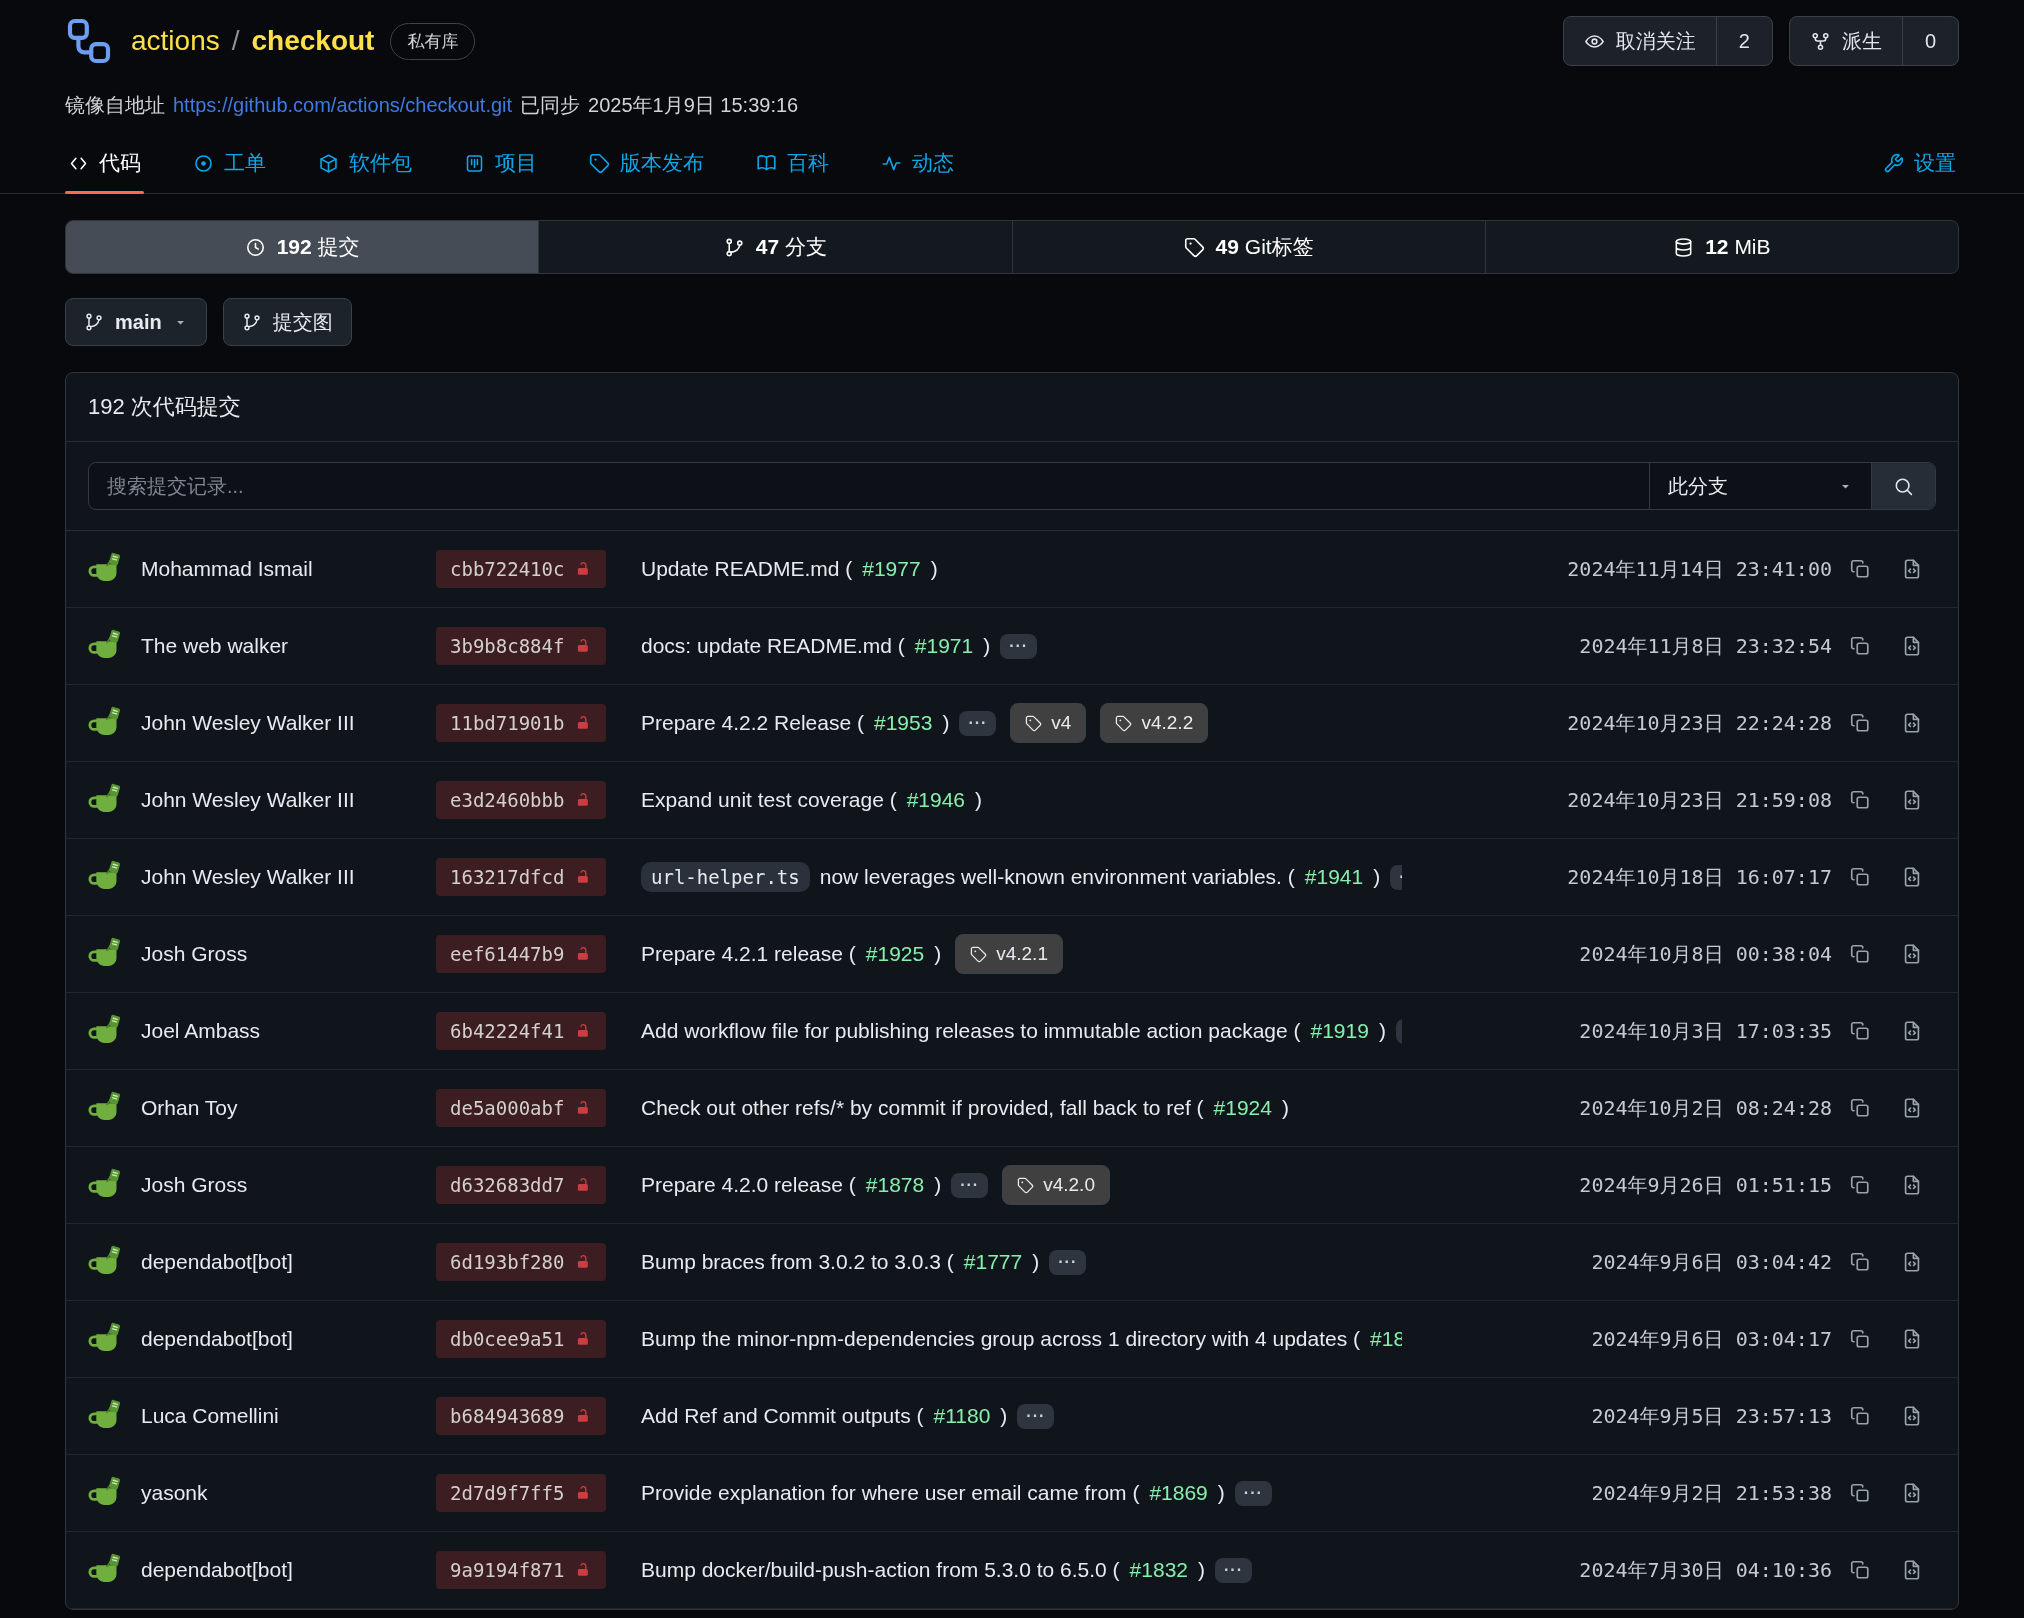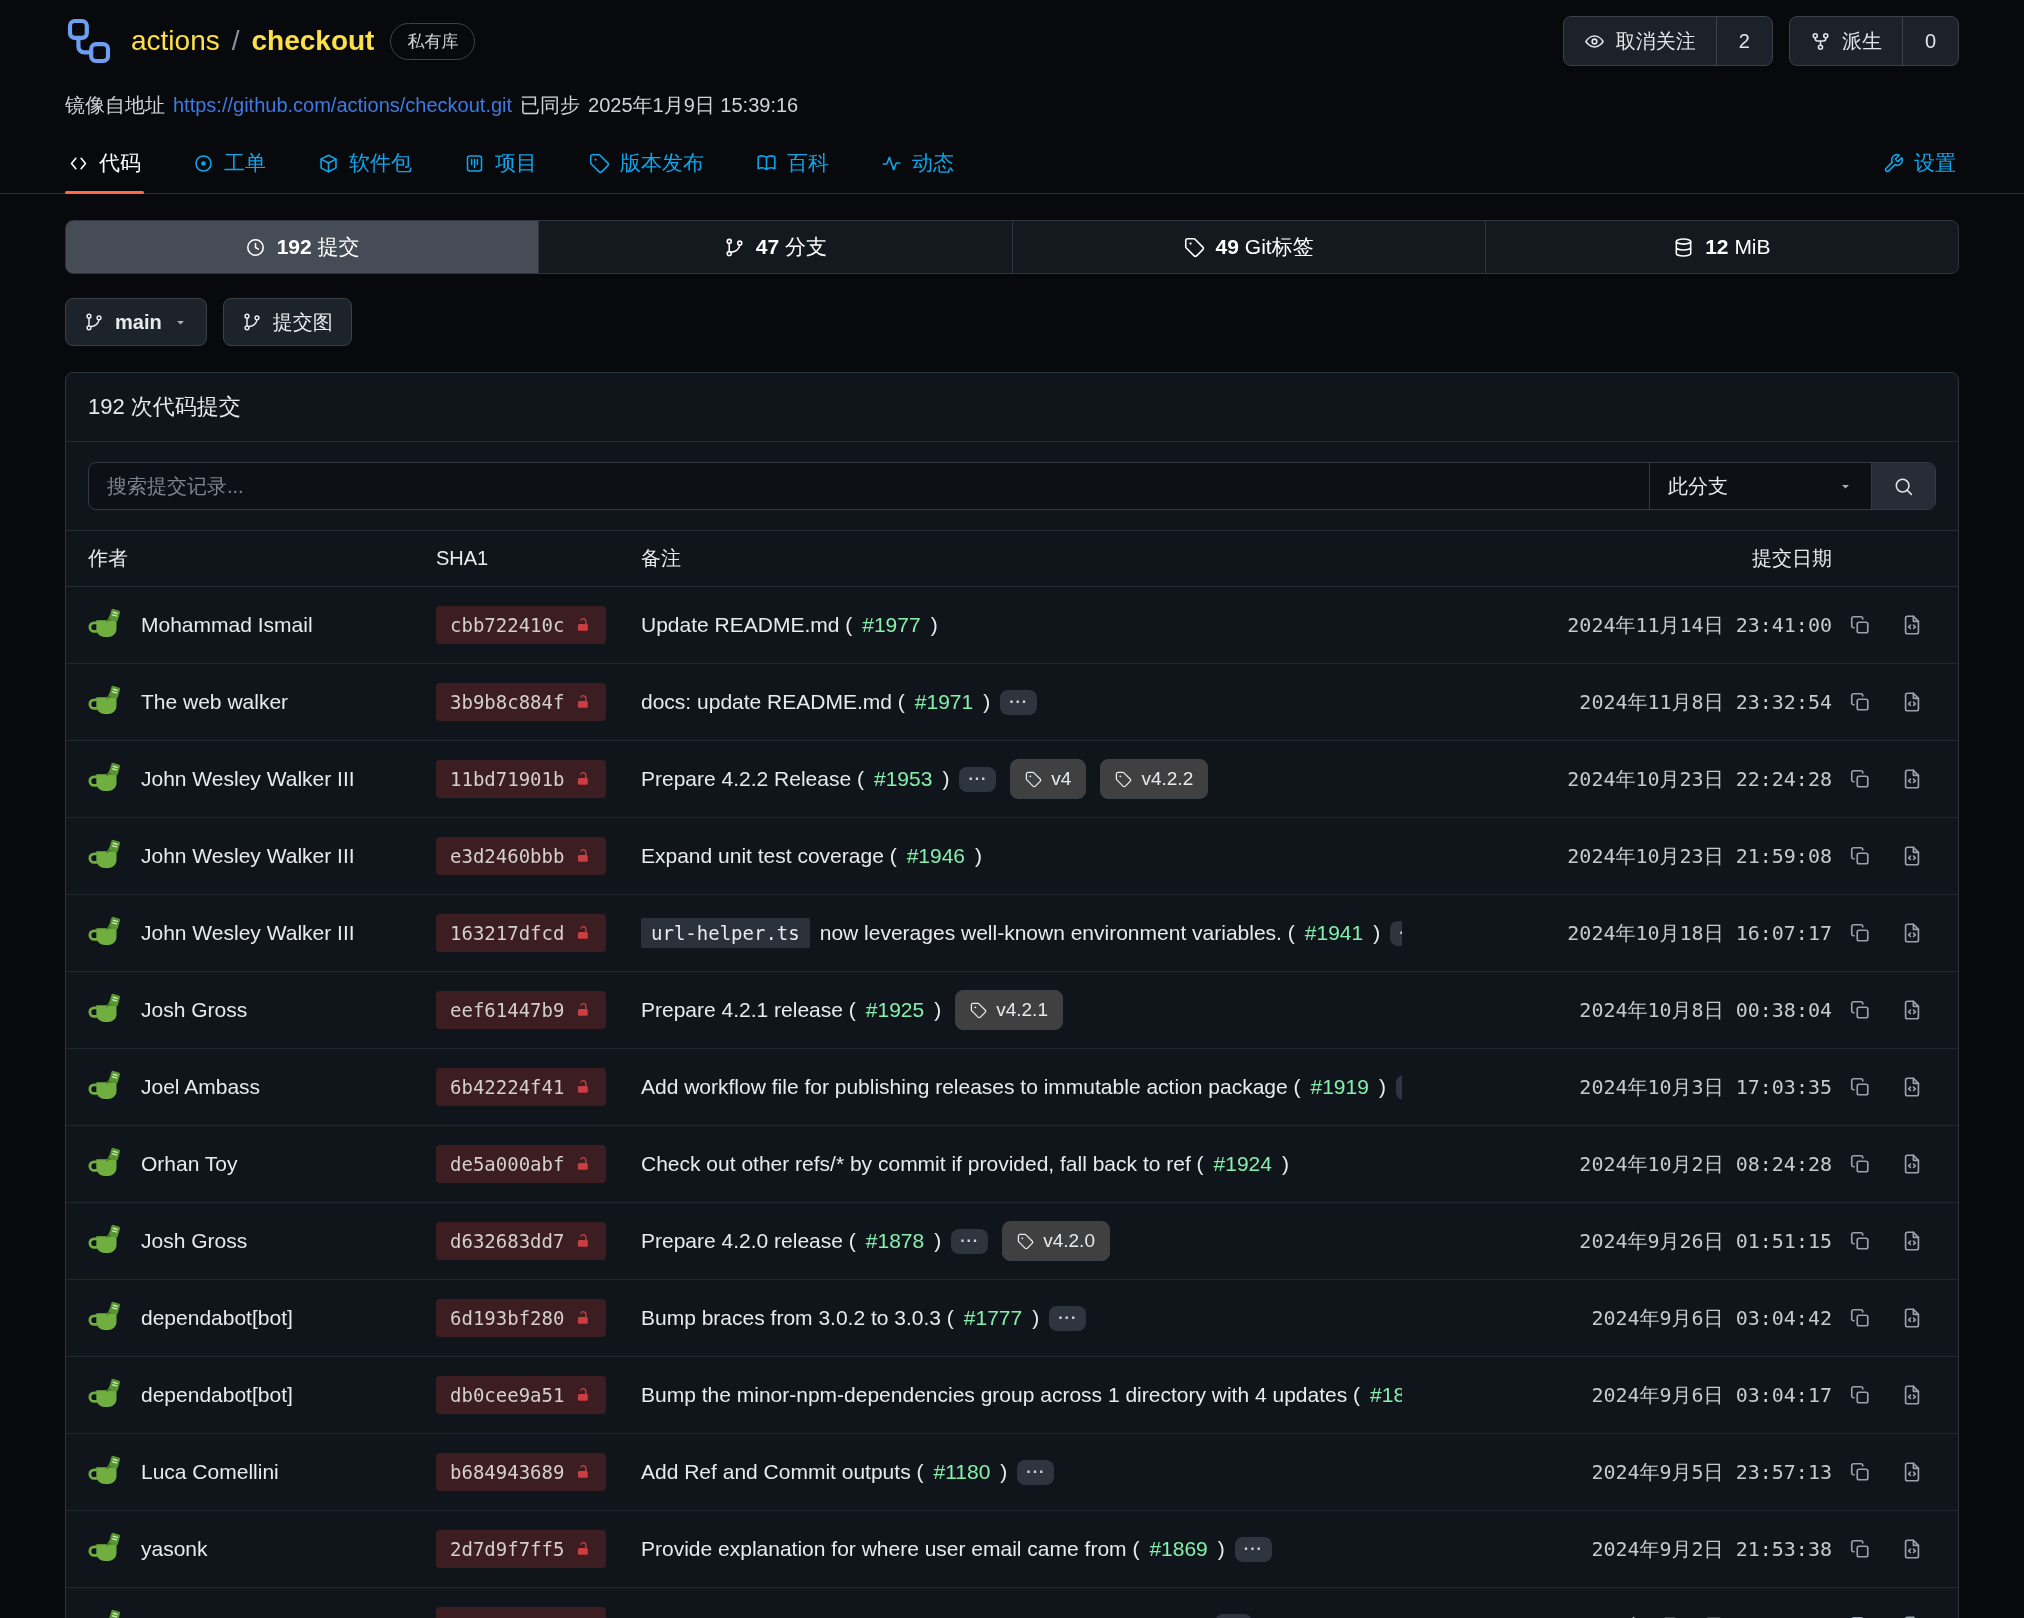--- a/index.html
+++ b/index.html
@@ -68,21 +68,21 @@
   .grid { display:grid; grid-template-columns:348px 205px 1fr 430px 56px 48px; align-items:center; padding:0 22px; }
   .thead { height:56px; font-size:20px; color:#e9ebee; border-bottom:1px solid #262d35; }
   .thead .h-date { text-align:right; }
   .row { height:77px; border-bottom:1px solid #21272f; }
   .c-author { display:flex; align-items:center; gap:15px; font-size:21px; overflow:hidden; white-space:nowrap; }
   .avatar { width:38px; height:38px; flex:0 0 38px; }
   .sha-badge { display:inline-flex; align-items:center; gap:10px; background:#3c1d21; border-radius:4px; padding:8px 14px; font-size:19px; color:#d3d0cb; cursor:pointer; }
   .sha-badge svg { width:18px; height:18px; color:#cc3d41; }
   .c-msg { display:flex; align-items:center; gap:10px; font-size:21px; overflow:hidden; white-space:nowrap; }
   .c-msg a { color:#86efac; text-decoration:none;text-align:center; }
-  .code-chip { background:#2a313b; border-radius:2px; padding:4px 10px; font-size:19px;text-align:center; }
+  .code-chip { background:#2a313b; border-radius:10px; padding:4px 10px; font-size:19px;text-align:center; }
   .ellipsis-btn { background:#2e353f; border:none; border-radius:8px; color:#cfd3d8; height:25px; padding:0 9px; font-size:16px; letter-spacing:1px; font-weight:700; line-height:1; cursor:pointer; }
   .tag-chip { display:inline-flex; align-items:center; gap:9px; border:1px solid #3a4149; background:#404040; border-radius:8px; height:40px; padding:0 14px; font-size:19px; color:#e7eaee; cursor:pointer; margin-left:4px; }
   .tag-chip svg { width:17px; height:17px; }
   .c-date { text-align:right; font-size:20px; color:#c6cad0; white-space:nowrap; }
   .c-icon { display:flex; justify-content:center; color:#9aa2ac; cursor:pointer; }
   .c-icon svg { width:22px; height:22px; }
 </style>
 </head>
 <body>
 
@@ -276,28 +276,20 @@
           <span>
               <svg class="ic" viewBox="0 0 24 24">
                 <circle cx="11" cy="11" r="7.2"></circle>
                 <path d="M16.3 16.3 21 21"></path>
               </svg>
             </span>
         </div>
       </div>
     </div>
 
-    <div class="grid thead">
-      <div>作者</div>
-      <div>SHA1</div>
-      <div>备注</div>
-      <div class="h-date">提交日期</div>
-      <div></div>
-        <div></div>
-    </div>
 
     <div id="rows">
         <div class="grid row">
           <div class="c-author">
             <svg class="avatar" viewBox="0 0 32 32" fill="none" stroke-linecap="round">
               <path d="M7 12h17v7.5A6.5 6.5 0 0 1 17.5 26h-4A6.5 6.5 0 0 1 7 19.5z" fill="#6fae3f" stroke="none"></path>
               <path d="M7 14.2H5.2a3.6 3.6 0 0 0 0 7.2H7" stroke="#6fae3f" stroke-width="2.4"></path>
               <path d="M16 13l4.5-6.5" stroke="#4b7f28" stroke-width="1.4"></path>
               <g transform="rotate(16 22 8)">
                 <rect x="18.5" y="2.8" width="7.6" height="9.6" rx="1.6" fill="#579530" stroke="none"></rect>

